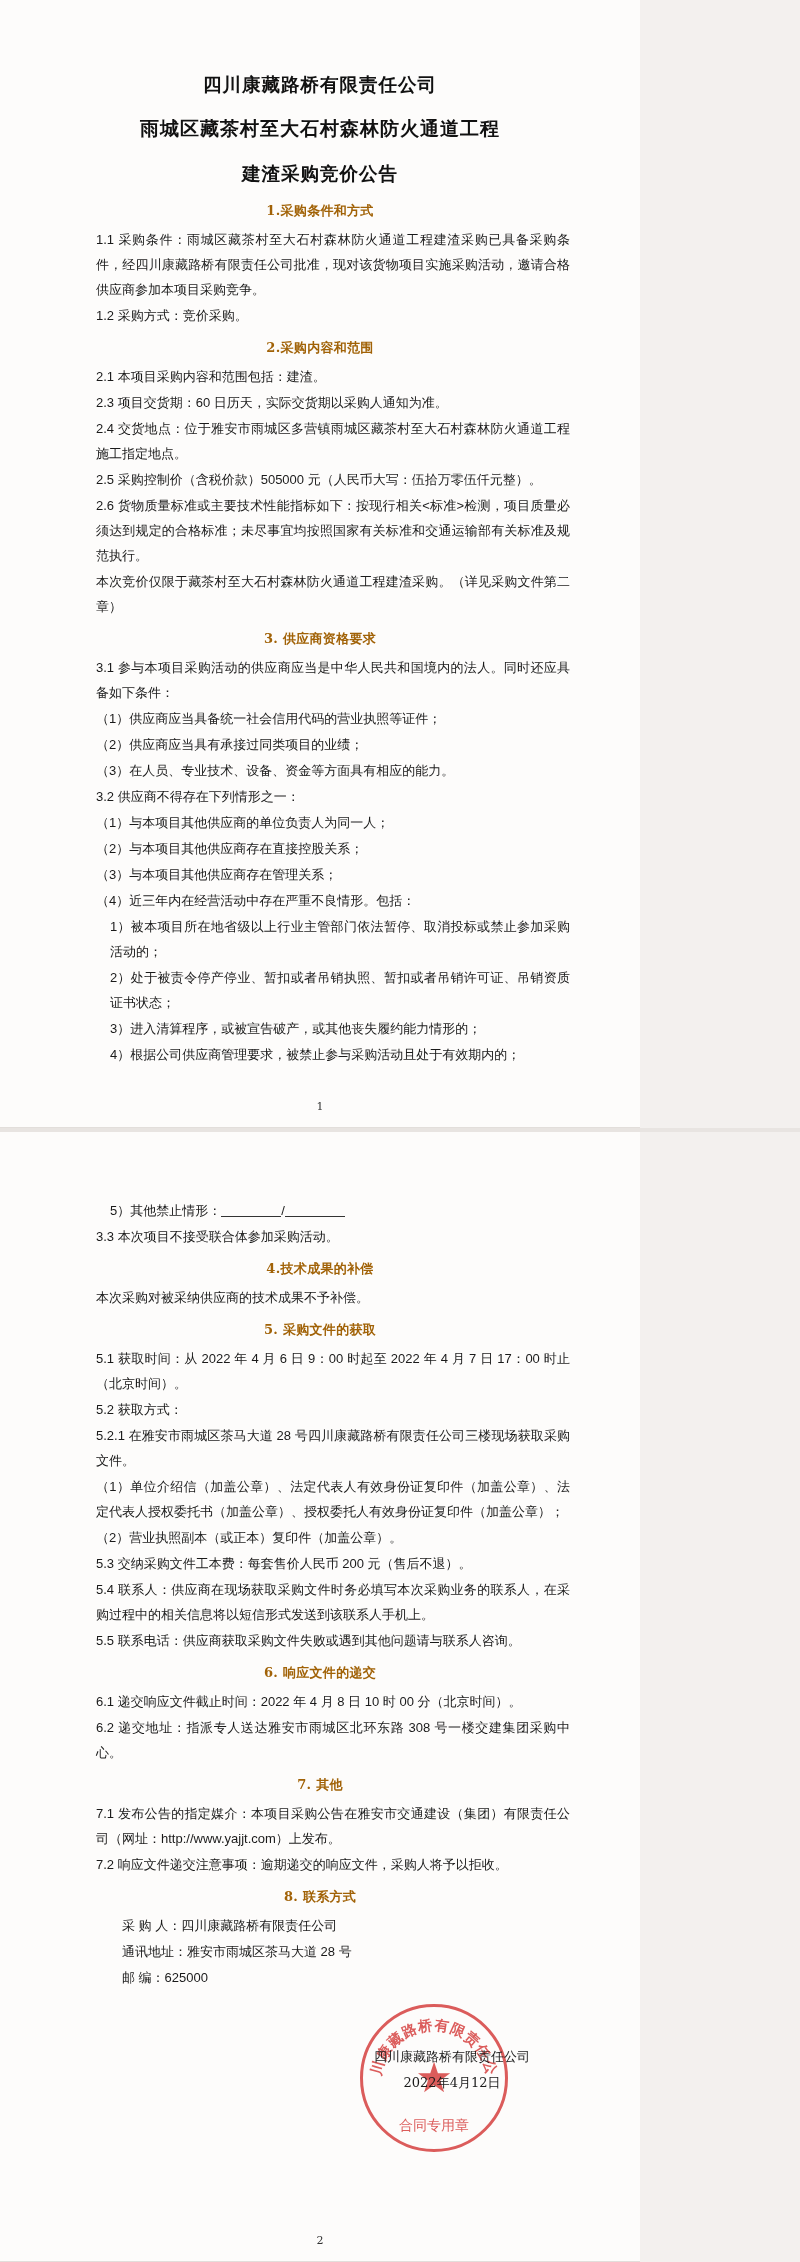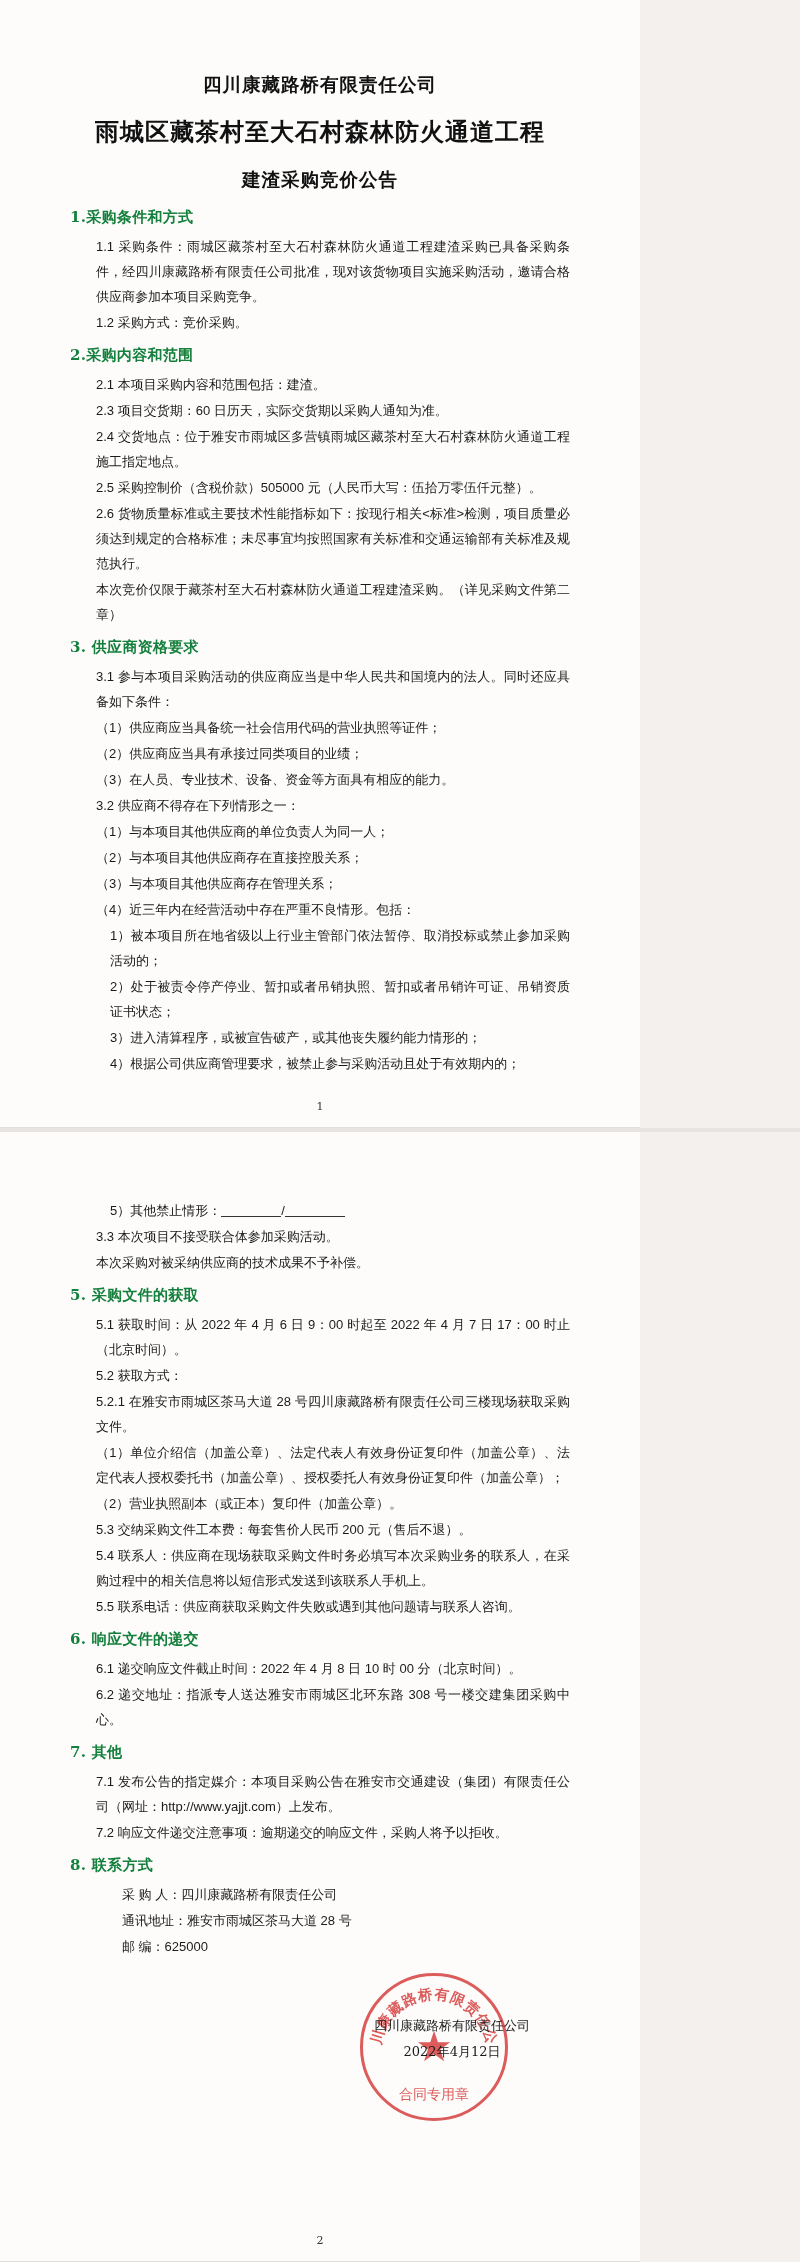--- a/index.html
+++ b/index.html
@@ -35,30 +35,31 @@
     margin-top: 42px;
   }
   .title-line {
     font-family: "DejaVu Serif", "Liberation Serif", serif;
     font-weight: bold;
     font-size: 18.5px;
     letter-spacing: 1px;
     color: #111;
     margin-bottom: 19px;
   }
-  .title-line.l2 { font-size: 24px; }
+  .title-line.l2 { font-size: 19px; }
   .title-line.l3 { font-size: 18.5px; margin-bottom: 16px; }
 
   h2.sec {
     font-family: "DejaVu Serif", "Liberation Serif", serif;
-    font-size: 15px;
+    font-size: 13px;
     font-weight: bold;
-    color: #15803d;
+    color: #a16207;
     margin: 11px 0 7px 0;
     letter-spacing: 0.3px;
+    text-align: center;
   }
   p.para {
     font-family: Liberation Sans, sans-serif;
     font-size: 13px;
     line-height: 25px;
     color: #1a1a1a;
     margin: 0 0 1px 0;
     text-align: justify;
   }
   p.indent2 { padding-left: 26px; }
@@ -187,20 +188,21 @@
 
   <div class="page page2">
 
     <div style="height:36px"></div>
 
     <p class="para indent3">
       <span>5）其他禁止情形：</span><span class="blank-line"></span><span>/</span><span class="blank-line"></span>
     </p>
     <p class="para indent2">3.3 本次项目不接受联合体参加采购活动。</p>
 
+    <h2 class="sec">4.技术成果的补偿</h2>
     <p class="para indent2">本次采购对被采纳供应商的技术成果不予补偿。</p>
 
     <h2 class="sec">5. 采购文件的获取</h2>
     <p class="para indent2">5.1 获取时间：从 2022 年 4 月 6 日 9：00 时起至 2022 年 4 月 7 日 17：00 时止（北京时间）。</p>
     <p class="para indent2">5.2 获取方式：</p>
     <p class="para indent2">5.2.1 在雅安市雨城区茶马大道 28 号四川康藏路桥有限责任公司三楼现场获取采购文件。</p>
     <p class="para indent2">（1）单位介绍信（加盖公章）、法定代表人有效身份证复印件（加盖公章）、法定代表人授权委托书（加盖公章）、授权委托人有效身份证复印件（加盖公章）；</p>
     <p class="para indent2">（2）营业执照副本（或正本）复印件（加盖公章）。</p>
     <p class="para indent2">5.3 交纳采购文件工本费：每套售价人民币 200 元（售后不退）。</p>
     <p class="para indent2">5.4 联系人：供应商在现场获取采购文件时务必填写本次采购业务的联系人，在采购过程中的相关信息将以短信形式发送到该联系人手机上。</p>

